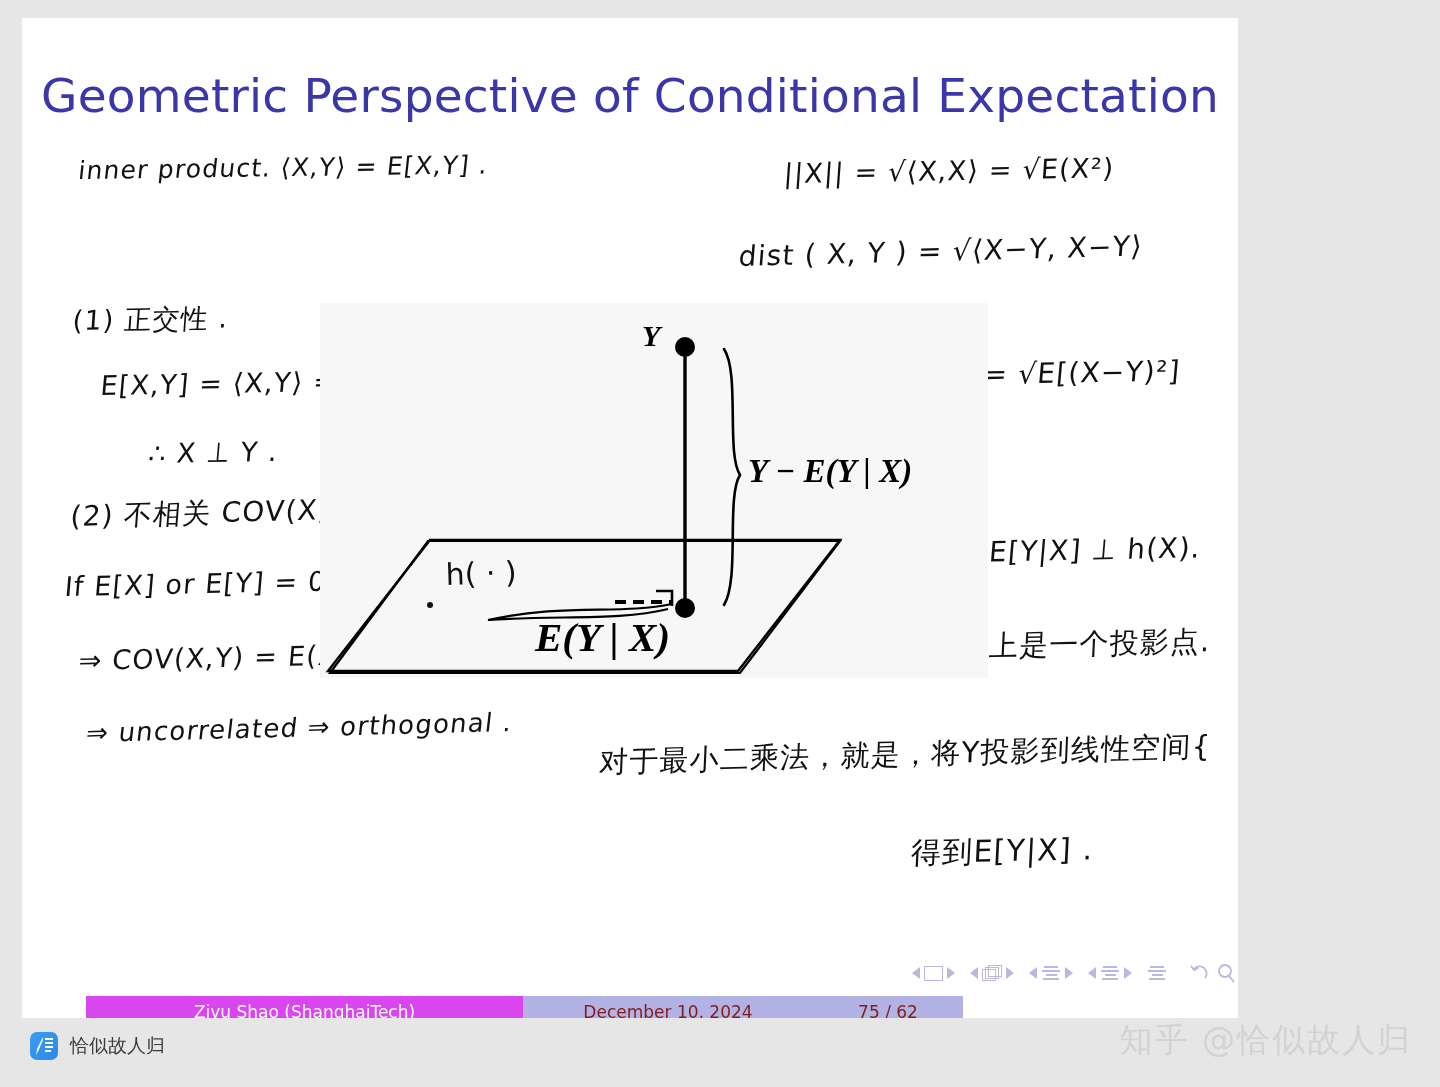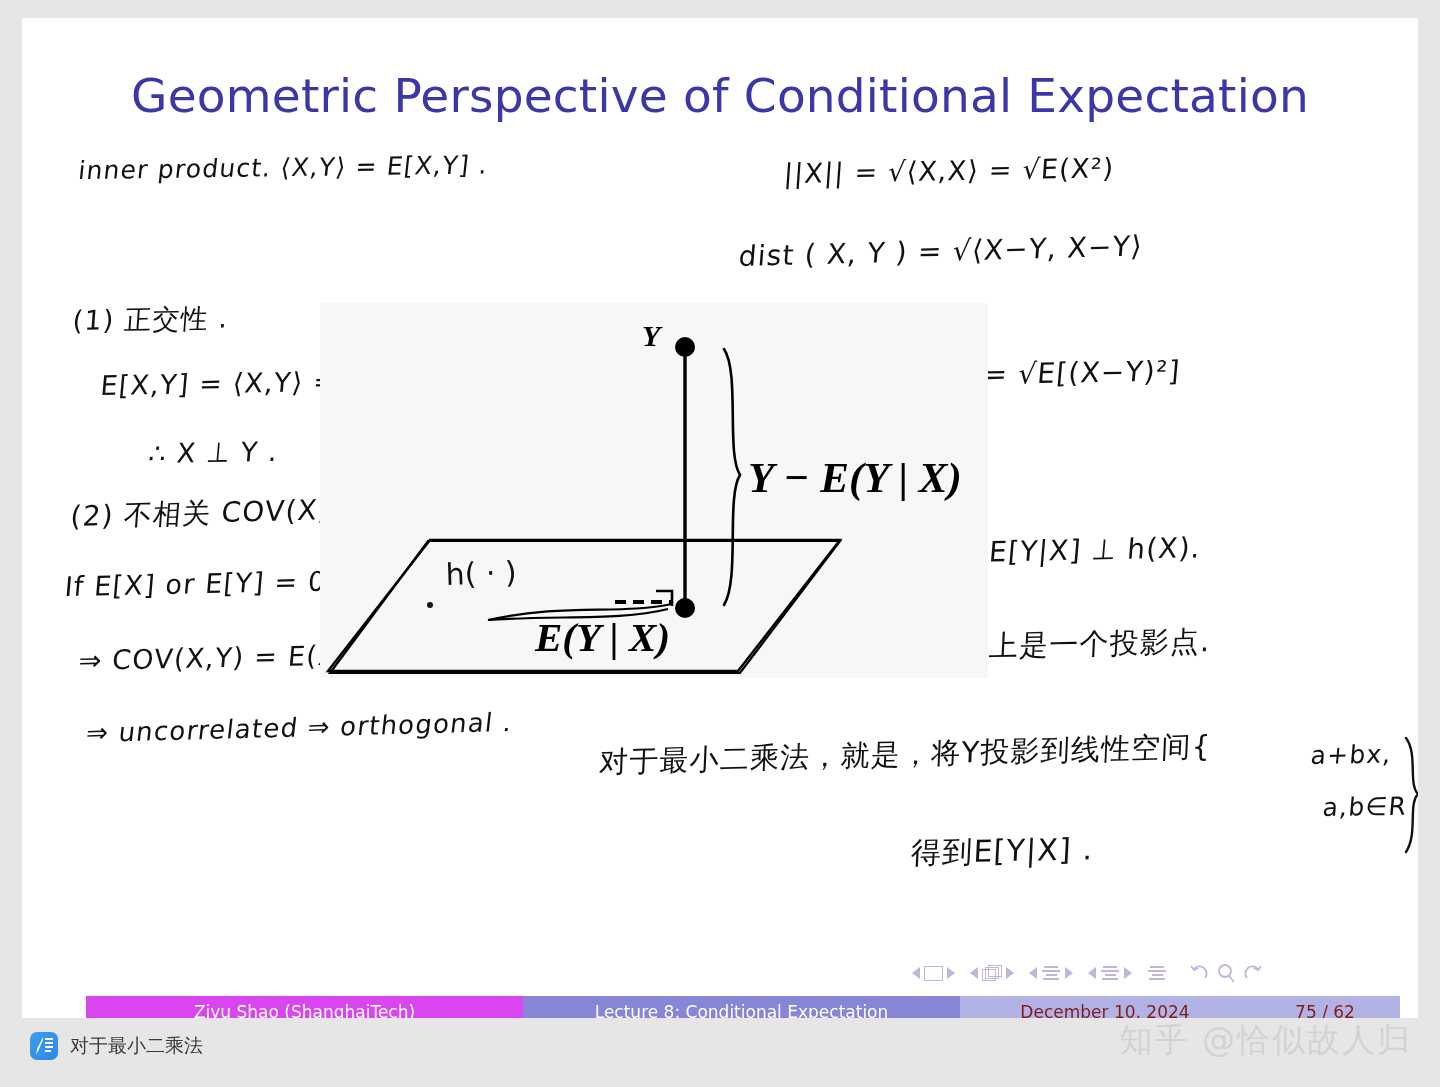--- a/index.html
+++ b/index.html
@@ -18,21 +18,21 @@
   
   #page-root {
     position: absolute;
     inset: 0;
     background: #e6e6e6;
   }
   #slide {
     position: absolute;
     left: 22px;
     top: 18px;
-    width: 1396px;
+    width: 1216px;
     height: 1000px;
     background: #ffffff;
     overflow: hidden;
   }
 
   
   #slide-title {
     position: absolute;
     left: 0;
     top: 50px;
@@ -63,21 +63,21 @@
   .fig-label {
     position: absolute;
     font-family: "Liberation Serif", serif;
     font-style: italic;
     font-weight: bold;
     color: #000;
     white-space: nowrap;
   }
   #label-Y       { left: 322px; top: 16px;  font-size: 30px; }
   #label-EYX     { left: 215px; top: 310px; font-size: 41px; }
-  #label-YminusE { left: 428px; top: 150px; font-size: 43px; }
+  #label-YminusE { left: 428px; top: 150px; font-size: 33px; }
 
   
   #handwriting {
     position: absolute;
     inset: 0;
     pointer-events: none;
   }
   .hw {
     position: absolute;
     color: #111;
@@ -368,29 +368,28 @@
         </svg>
         <svg width="22" height="20" viewBox="0 0 22 20">
           <path d="M5,15 A7,7 0 1 1 16,6" stroke="#b9b9dd" stroke-width="1.8" fill="none"></path>
           <path d="M19,3 L16,7 L12,5" stroke="#b9b9dd" stroke-width="1.8" fill="none"></path>
         </svg>
       </div>
     </div>
 
     <div id="footer-bar">
       <div class="foot-seg" id="foot-author">Ziyu Shao  (ShanghaiTech)</div>
-      <div class="foot-seg" id="foot-lecture">Lecture 8: Conditional Expectation</div>
       <div class="foot-seg" id="foot-right">
         <span id="foot-date">December 10, 2024</span>
         <span id="foot-page">75 / 62</span>
       </div>
     </div>
 
   </div>
 
   <div id="note-source">
     <div id="note-icon"></div>
-    <span id="note-label">对于最小二乘法</span>
+    <span id="note-label">恰似故人归</span>
   </div>
 
   <div id="zhihu-watermark">知乎 @恰似故人归</div>
 
 </div>
 
 </body></html>

